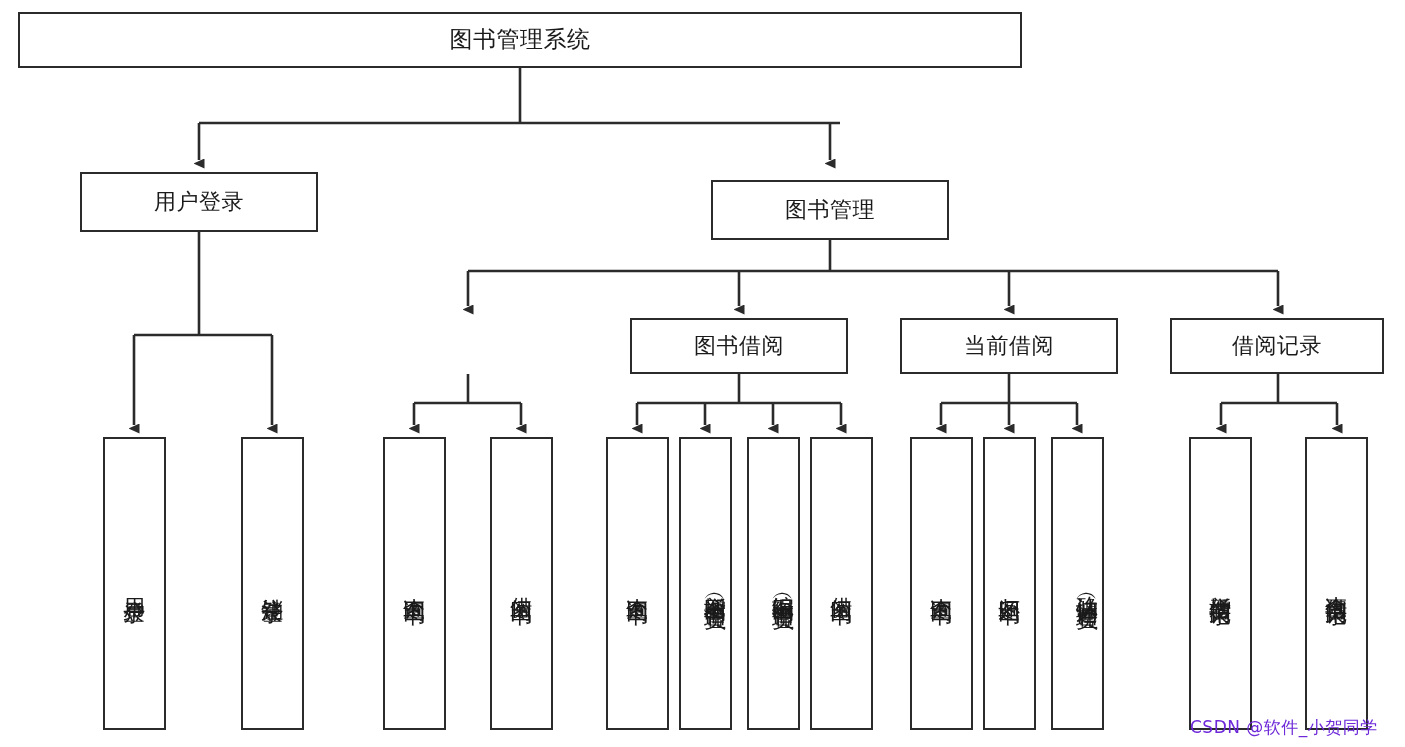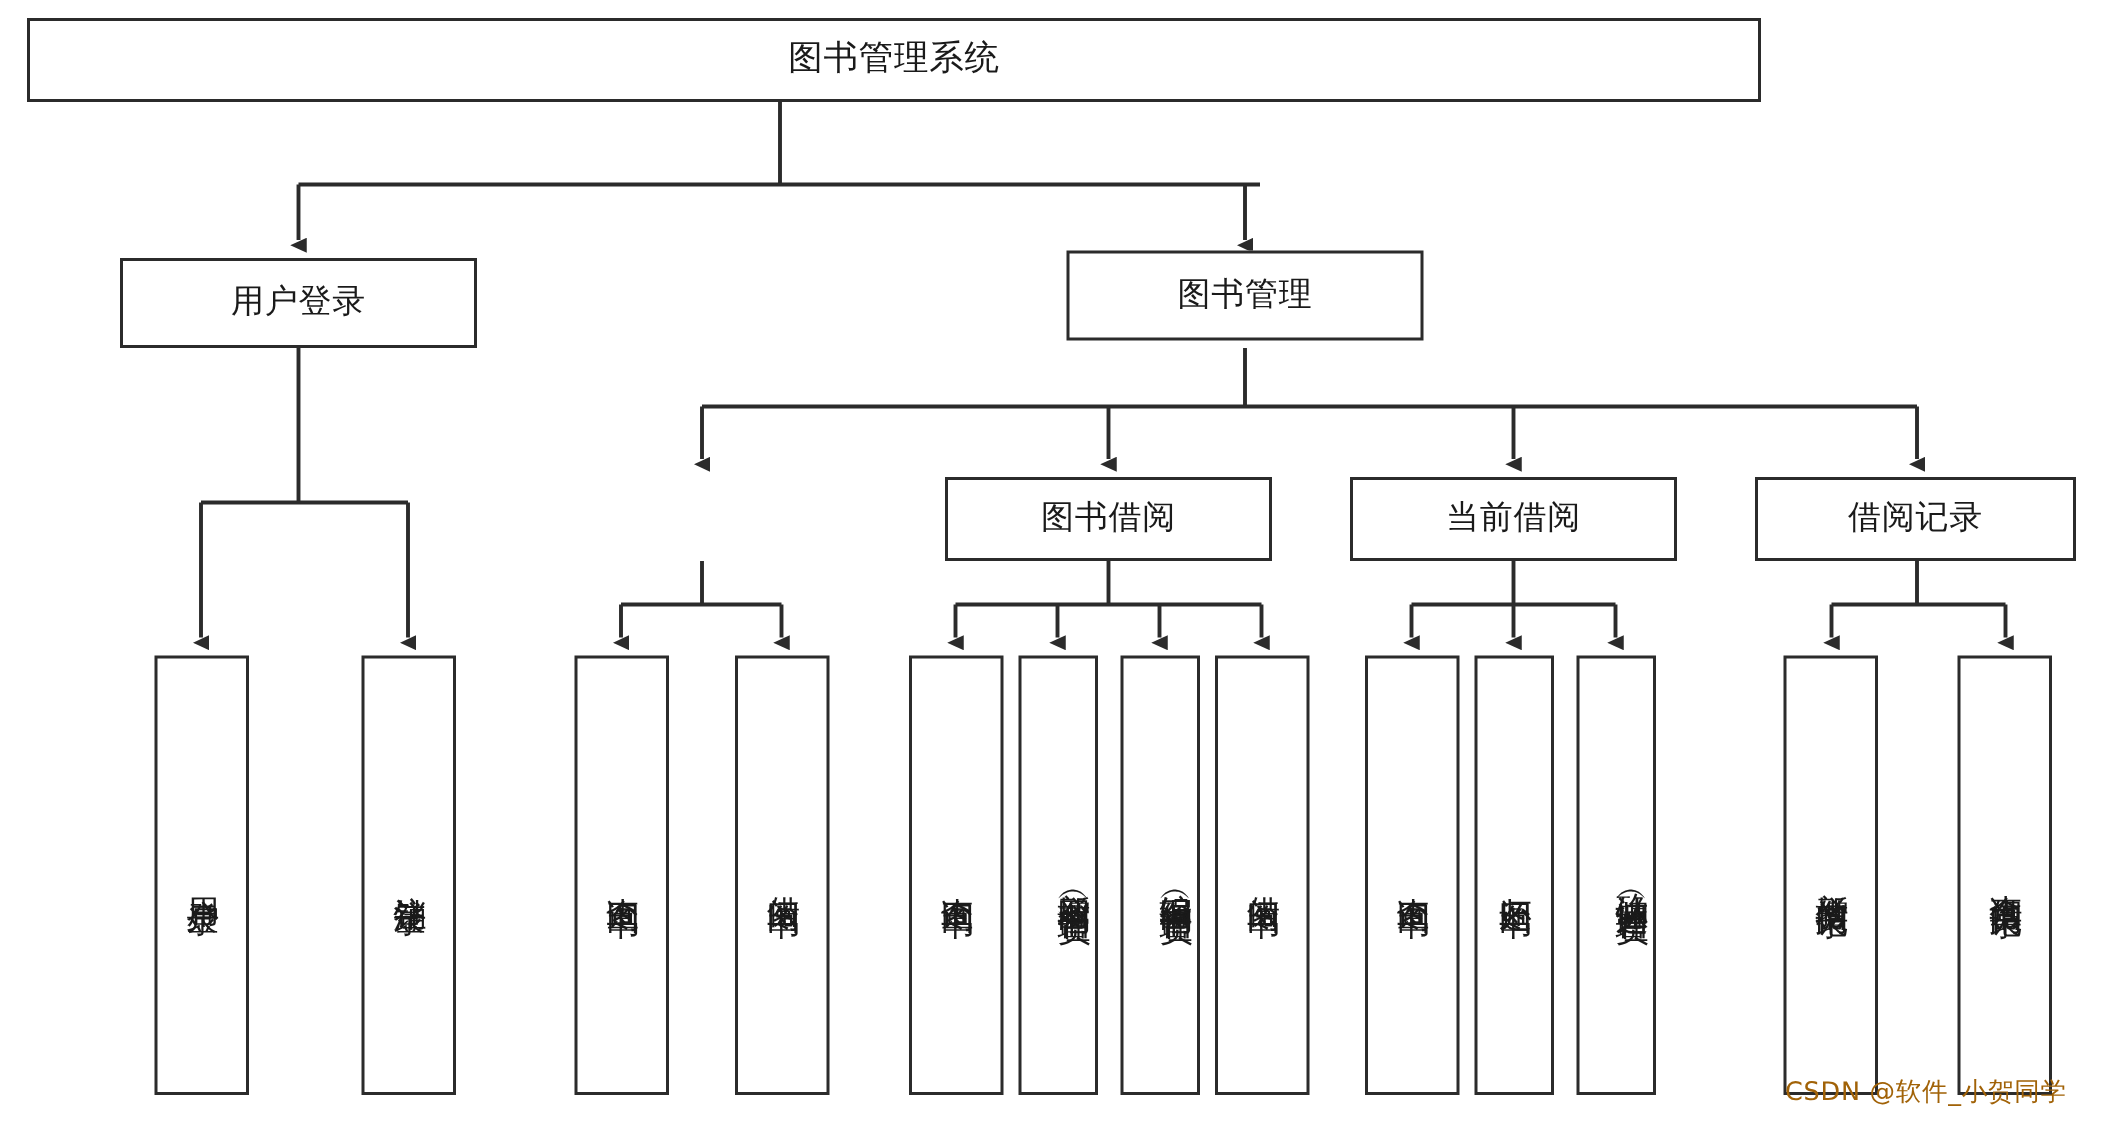--- a/index.html
+++ b/index.html
@@ -55,21 +55,21 @@
     justify-content: center;
     padding-top: 6px;
   }
   .node-v.short {
     align-items: center;
     padding-top: 0;
   }
   .watermark {
     position: absolute;
     font-size: 17px;
-    color: #a16207;
+    color: #6d28d9;
     letter-spacing: 0.5px;
     white-space: nowrap;
     user-select: none;
   }
 </style>
 </head>
 <body>
 
 <div id="canvas">
 
@@ -119,24 +119,24 @@
       <path d="M1009,403 L1009,425" marker-end="url(#arrow)"></path>
       <path d="M1077,403 L1077,425" marker-end="url(#arrow)"></path>
 
       <path d="M1278,374 L1278,403"></path>
       <path d="M1221,403 L1337,403"></path>
       <path d="M1221,403 L1221,425" marker-end="url(#arrow)"></path>
       <path d="M1337,403 L1337,425" marker-end="url(#arrow)"></path>
     </g>
   </svg>
 
-  <div class="node node-h node-root" style="left:18px; top:12px; width:1156px; height:56px;">图书管理系统</div>
+  <div class="node node-h node-root" style="left:18px; top:12px; width:1004px; height:56px;">图书管理系统</div>
 
   <div class="node node-h" style="left:80px; top:172px; width:238px; height:60px;">用户登录</div>
-  <div class="node node-h" style="left:711px; top:167px; width:238px; height:60px;">图书管理</div>
+  <div class="node node-h" style="left:711px; top:180px; width:238px; height:60px;">图书管理</div>
 
   <div class="node node-h" style="left:630px; top:318px; width:218px; height:56px;">图书借阅</div>
   <div class="node node-h" style="left:900px; top:318px; width:218px; height:56px;">当前借阅</div>
   <div class="node node-h" style="left:1170px; top:318px; width:214px; height:56px;">借阅记录</div>
 
   <div class="node node-v short" style="left:103px; top:437px; width:63px; height:293px;">用户登录</div>
   <div class="node node-v short" style="left:241px; top:437px; width:63px; height:293px;">注销登录</div>
 
   <div class="node node-v short" style="left:383px; top:437px; width:63px; height:293px;">查询图书</div>
   <div class="node node-v short" style="left:490px; top:437px; width:63px; height:293px;">借阅图书</div>

